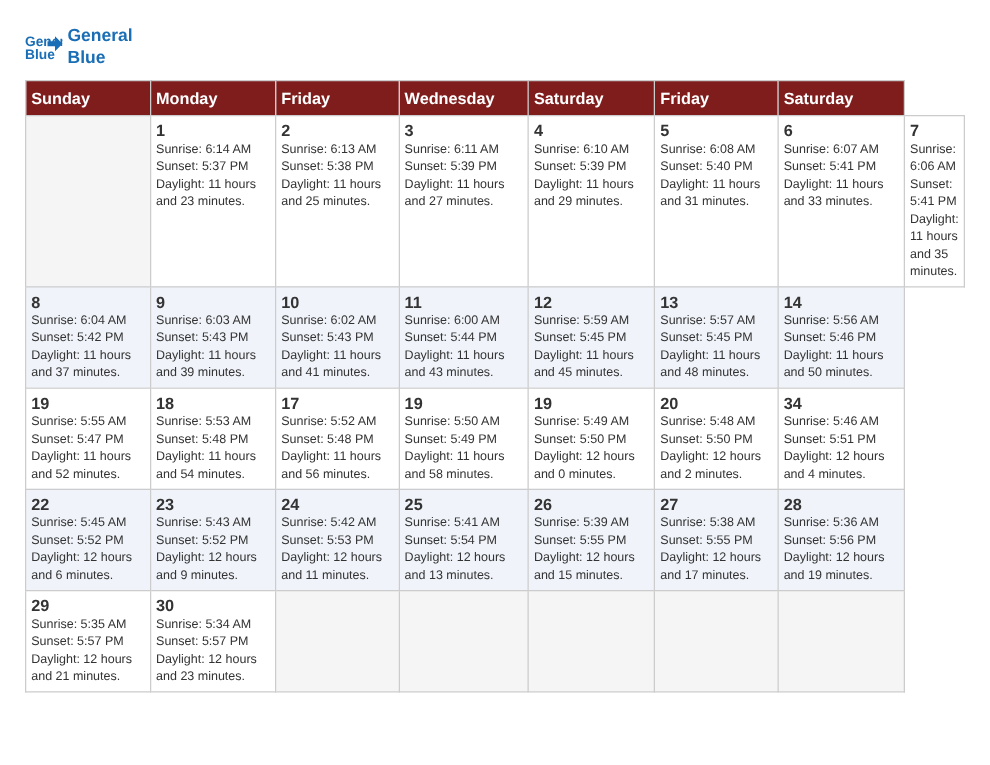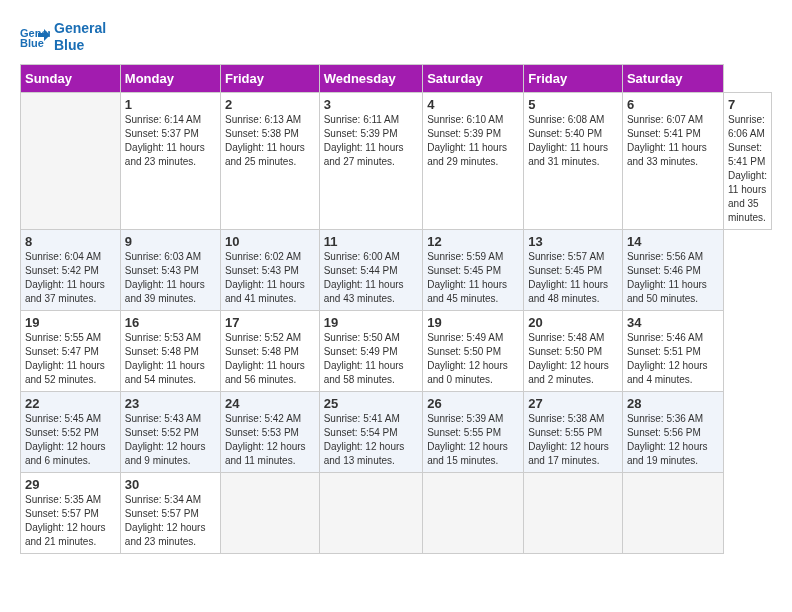--- a/index.html
+++ b/index.html
@@ -35,21 +35,21 @@
     }
     .subtitle {
       font-size: 15px;
       color: #555;
     }
     .calendar {
       width: 100%;
       border-collapse: collapse;
     }
     .calendar th {
-      background: #a21caf;
+      background: #7f1d1d;
       color: #fff;
       font-size: 13px;
       font-weight: bold;
       padding: 6px 4px;
       text-align: left;
       border: 1px solid #ccc;
     }
     .calendar td {
       border: 1px solid #ccc;
       vertical-align: top;
@@ -171,21 +171,21 @@
           <span class="day-num">14</span>
           <div class="day-info">Sunrise: 5:56 AM<br>Sunset: 5:46 PM<br>Daylight: 11 hours<br>and 50 minutes.</div>
         </td>
       </tr>
       <tr>
         <td>
           <span class="day-num">19</span>
           <div class="day-info">Sunrise: 5:55 AM<br>Sunset: 5:47 PM<br>Daylight: 11 hours<br>and 52 minutes.</div>
         </td>
         <td>
-          <span class="day-num">16</span>
+          <span class="day-num">18</span>
           <div class="day-info">Sunrise: 5:53 AM<br>Sunset: 5:48 PM<br>Daylight: 11 hours<br>and 54 minutes.</div>
         </td>
         <td>
           <span class="day-num">17</span>
           <div class="day-info">Sunrise: 5:52 AM<br>Sunset: 5:48 PM<br>Daylight: 11 hours<br>and 56 minutes.</div>
         </td>
         <td>
           <span class="day-num">19</span>
           <div class="day-info">Sunrise: 5:50 AM<br>Sunset: 5:49 PM<br>Daylight: 11 hours<br>and 58 minutes.</div>
         </td>

